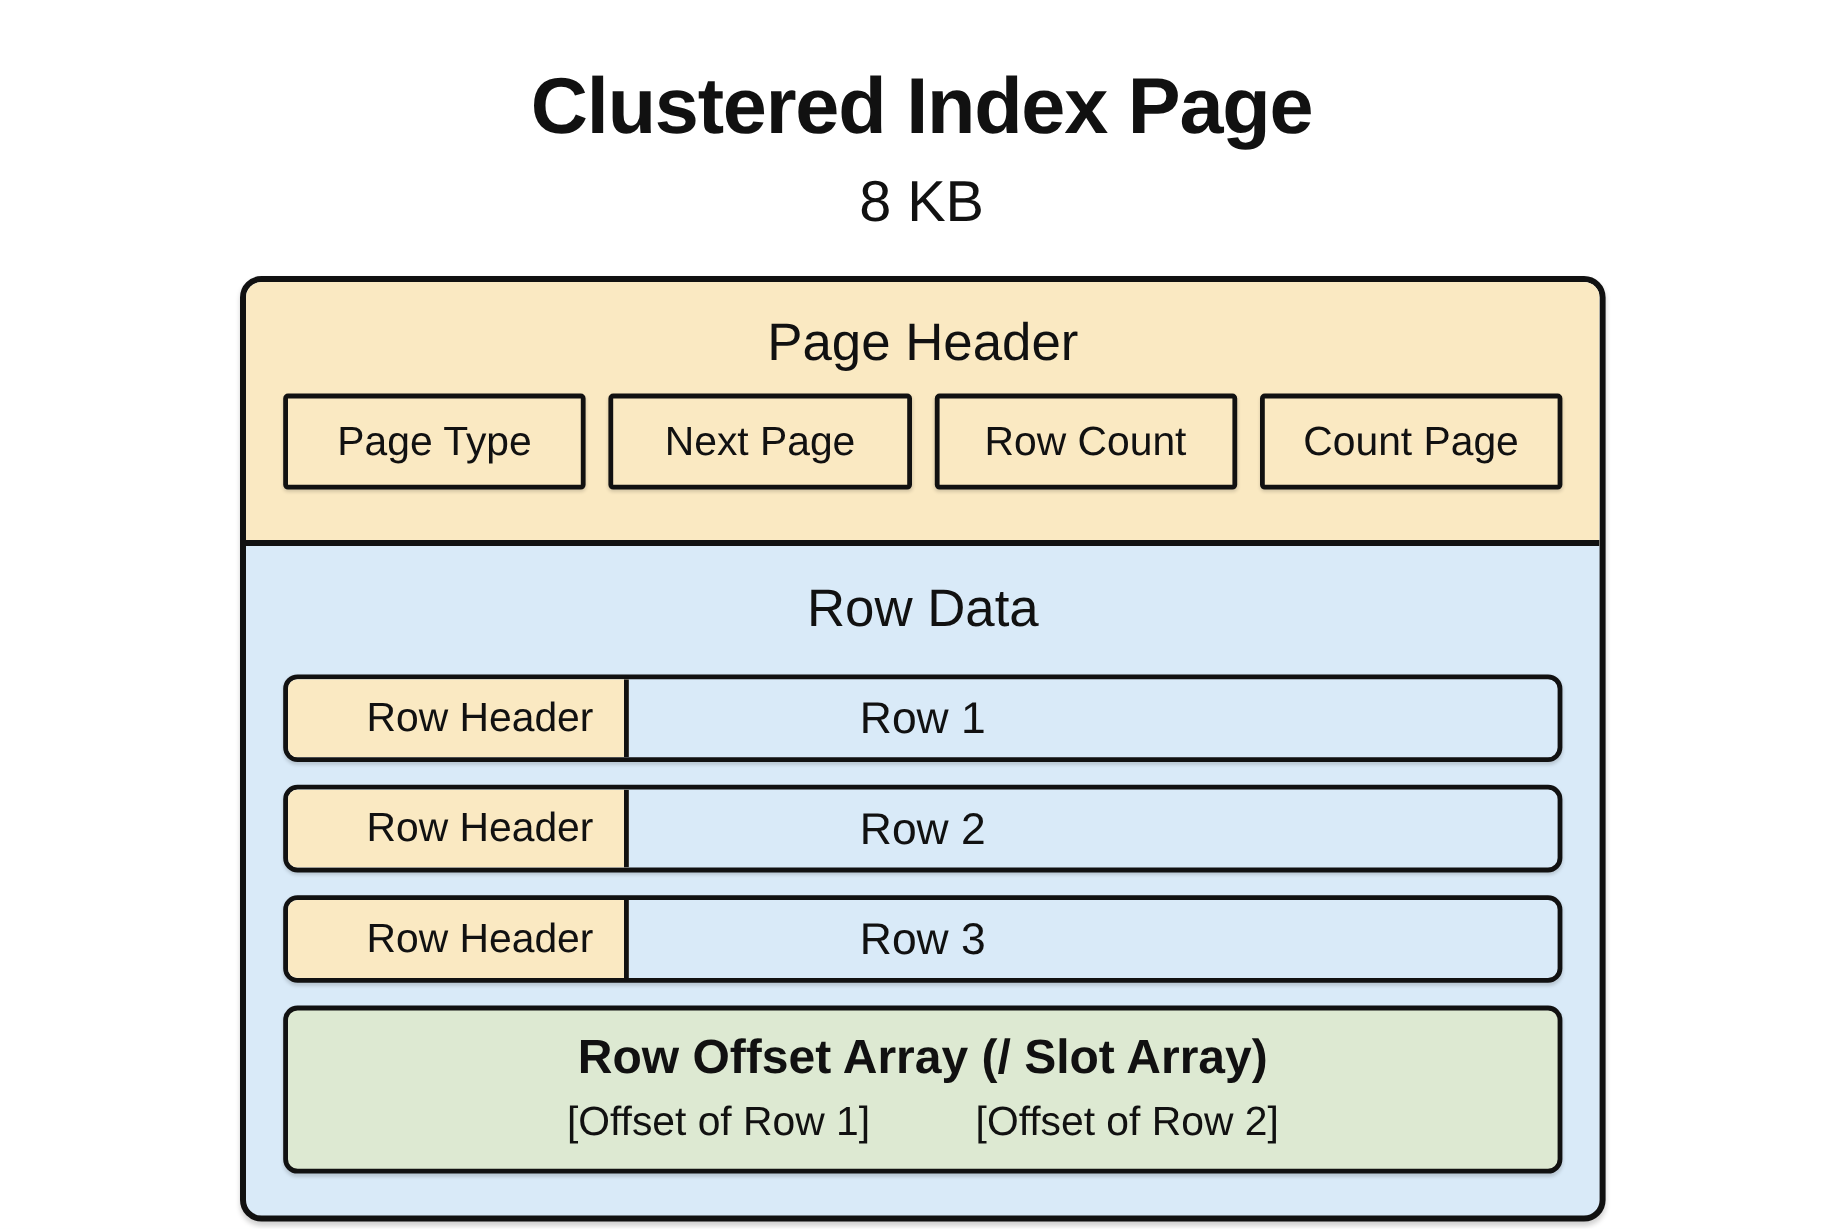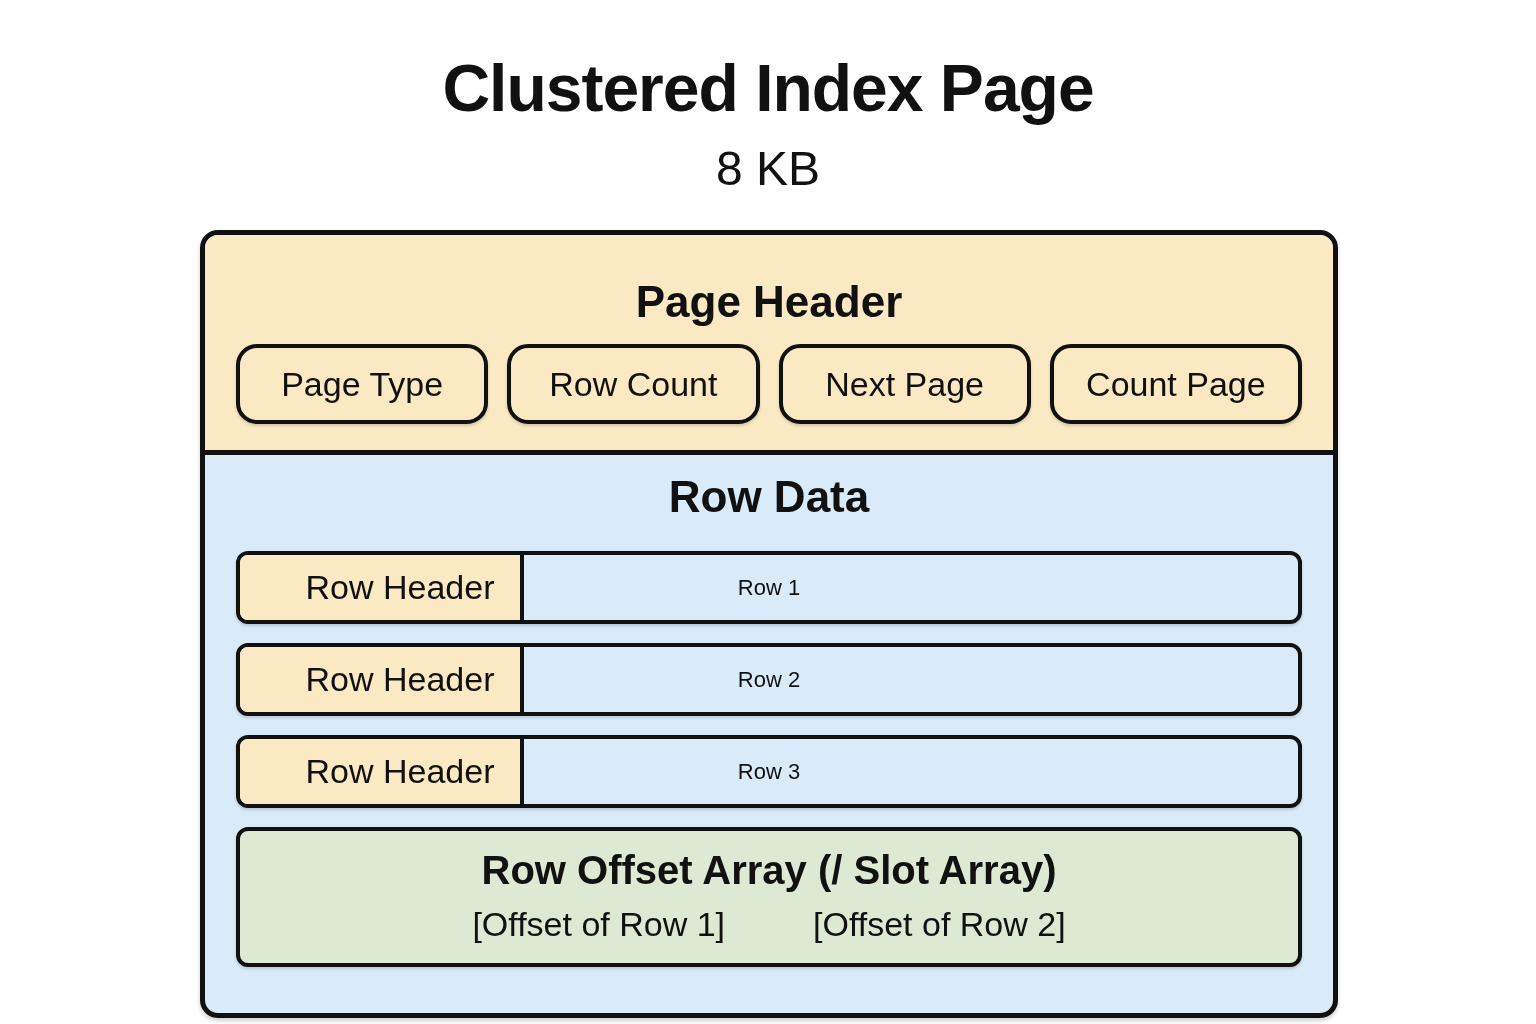--- a/index.html
+++ b/index.html
@@ -31,57 +31,57 @@
     box-shadow:0 3px 4px rgba(0,0,0,0.18);
   }
 
   
   .header-section{
     background:var(--header-fill);
     border-bottom:5px solid var(--border);
     height:220px;
   }
   .section-heading{
-    text-align:center;font-size:44px;font-weight:700;
-    padding-top:42px;line-height:50px;
+    text-align:center;font-size:44px;font-weight:400;
+    padding-top:26px;line-height:50px;
   }
   .header-boxes{
     display:flex;gap:19px;margin:17px 31px 0 31px;height:80px;
   }
   .mini-box{
     flex:1;display:flex;align-items:center;justify-content:center;
     background:var(--header-fill);
-    border:4px solid var(--border);border-radius:21px;
+    border:4px solid var(--border);border-radius:4px;
     font-size:34px;font-weight:500;
     box-shadow:0 2px 3px rgba(0,0,0,0.15);
   }
 
   
   .rowdata-heading{
-    text-align:center;font-size:44px;font-weight:700;
-    padding-top:16px;line-height:52px;margin-bottom:28px;
+    text-align:center;font-size:44px;font-weight:400;
+    padding-top:27px;line-height:52px;margin-bottom:28px;
   }
   .row-box{
     position:relative;height:73px;margin:0 31px 19px 31px;
     background:var(--row-data-fill);
     border:4px solid var(--border);border-radius:12px;
     overflow:hidden;
     box-shadow:0 2px 3px rgba(0,0,0,0.15);
   }
   .row-header-cell{
     position:absolute;left:0;top:0;bottom:0;width:284px;
     background:var(--header-fill);
     border-right:4px solid var(--border);
     display:flex;align-items:center;justify-content:center;
     font-size:34px;font-weight:500;padding-left:40px;
   }
   .row-label{
     position:absolute;inset:0;
     display:flex;align-items:center;justify-content:center;
-    font-size:22px;font-weight:500;
+    font-size:37px;font-weight:500;
   }
 
   
   .slot-box{
     margin:7px 31px 0 31px;height:140px;
     background:var(--slot-fill);
     border:4px solid var(--border);border-radius:12px;
     box-shadow:0 2px 3px rgba(0,0,0,0.15);
   }
   .slot-title{
@@ -100,22 +100,22 @@
 
   <div class="title">Clustered Index Page</div>
   <div class="subtitle">8 KB</div>
 
   <div class="page-container">
 
     <div class="header-section">
       <div class="section-heading">Page Header</div>
       <div class="header-boxes">
         <div class="mini-box">Page Type</div>
+        <div class="mini-box">Next Page</div>
         <div class="mini-box">Row Count</div>
-        <div class="mini-box">Next Page</div>
         <div class="mini-box">Count Page</div>
       </div>
     </div>
 
     <div class="rowdata-section">
       <div class="rowdata-heading">Row Data</div>
 
       <div class="row-box">
         <div class="row-label">Row 1</div>
         <div class="row-header-cell">Row Header</div>

